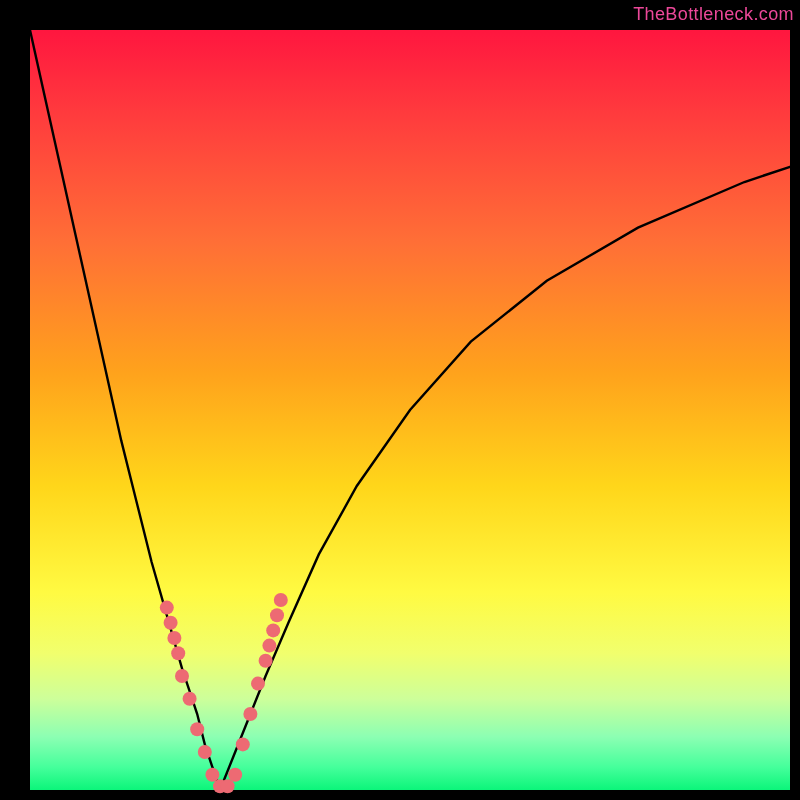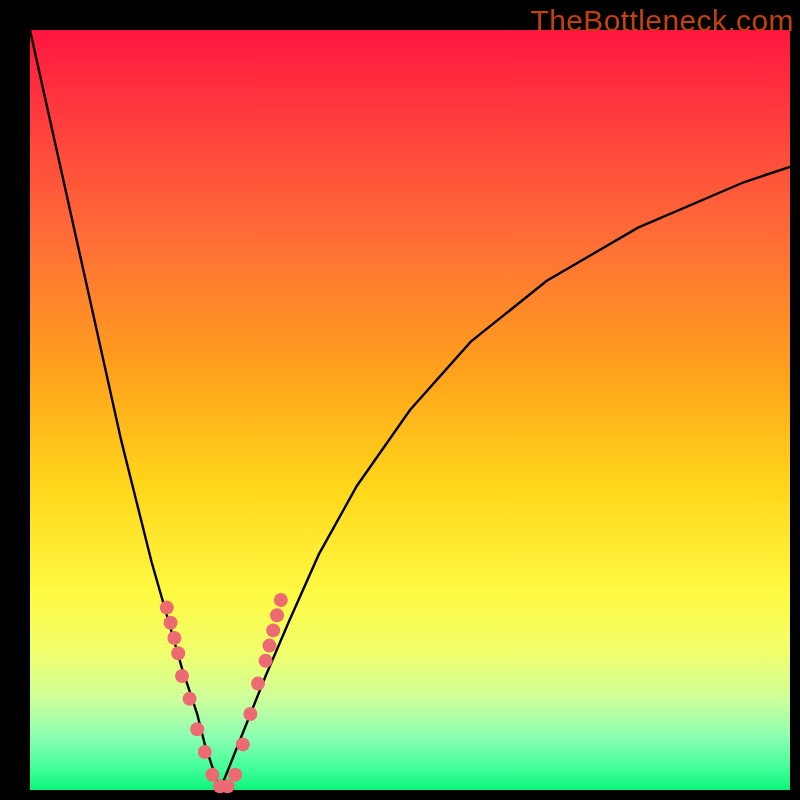--- a/index.html
+++ b/index.html
@@ -34,22 +34,22 @@
       #cdff9a 88%,
       #8cffb3 93%,
       #45ff9b 97%,
       #0cf57a 100%
     );
   }
   .watermark {
     position: absolute;
     top: 4px;
     right: 6px;
-    color: #c2410c;
-    font-size: 30px;
+    color: #ec4899;
+    font-size: 18px;
     font-weight: 500;
     letter-spacing: 0.4px;
     user-select: none;
   }
   svg.curves {
     position: absolute;
     left: 0;
     top: 0;
     width: 760px;
     height: 760px;

